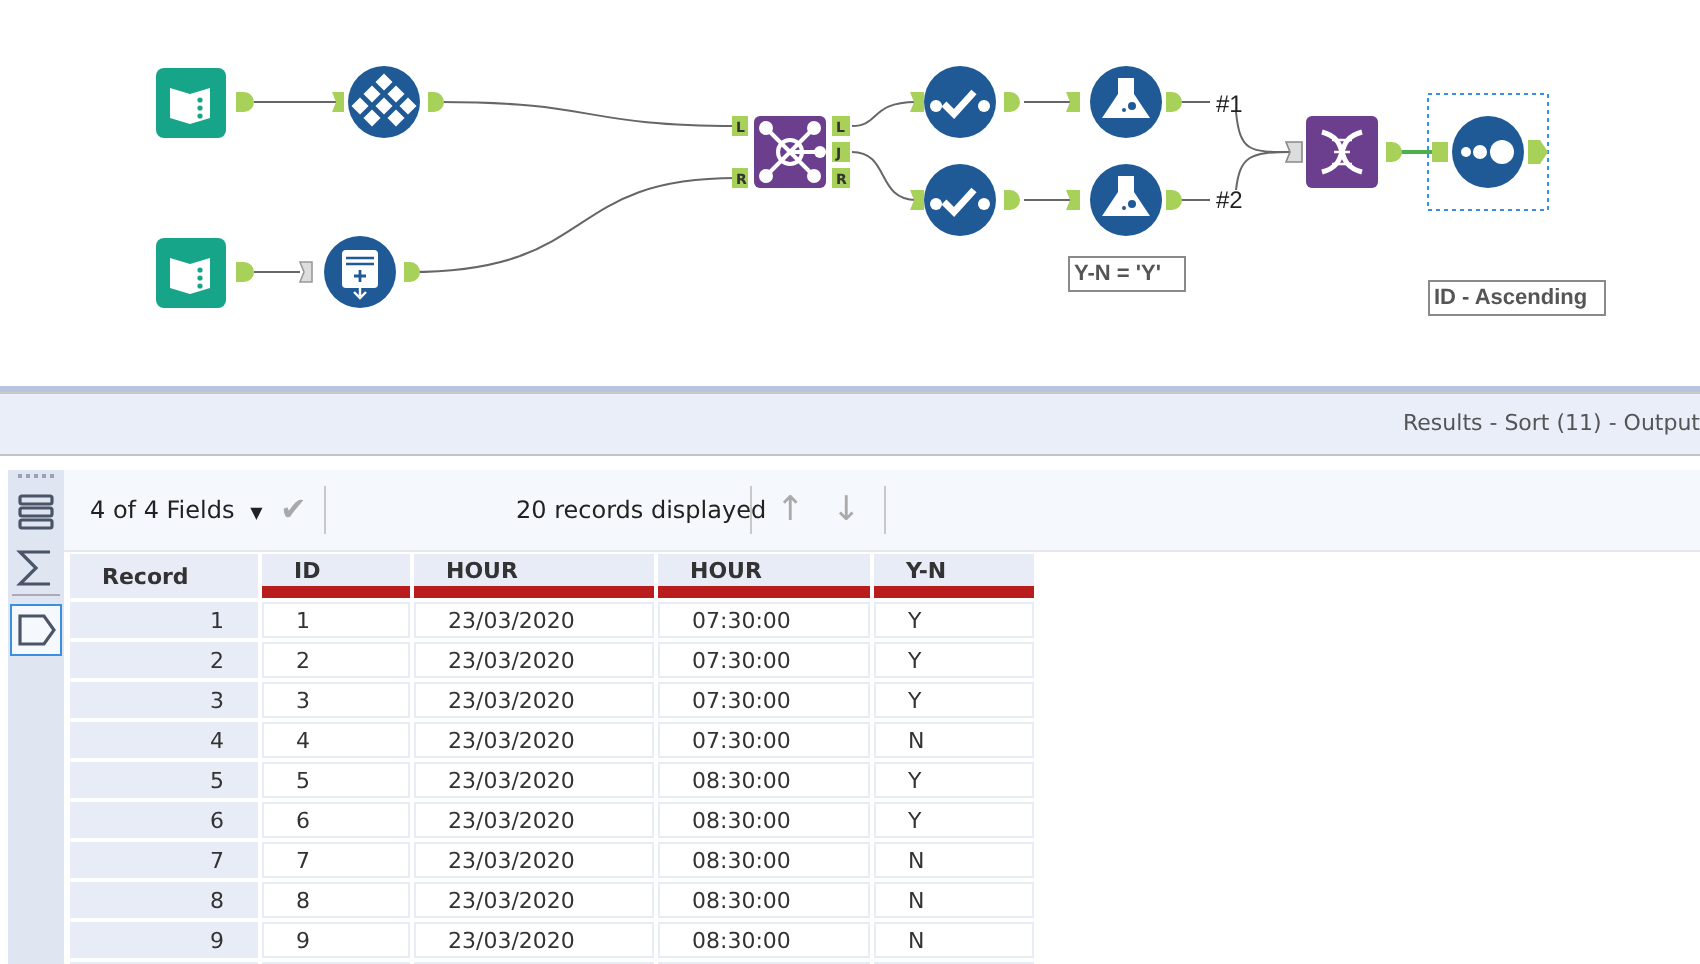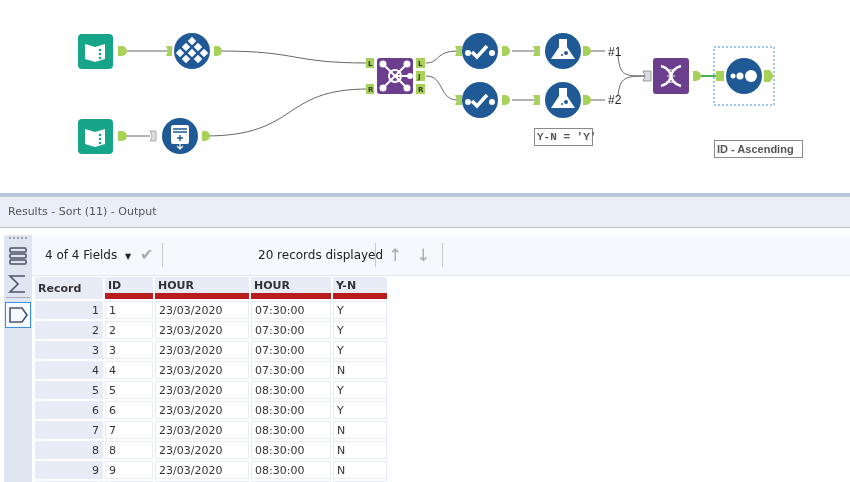--- a/index.html
+++ b/index.html
@@ -3,27 +3,27 @@
 <meta charset="utf-8">
 <style>
   html,body{margin:0;padding:0;}
   body{width:850px;height:482px;position:relative;overflow:hidden;background:#fff;font-family:"DejaVu Sans",sans-serif;}
   #canvas{position:absolute;left:0;top:0;width:850px;height:193px;background:#fff;}
   #canvas svg{position:absolute;left:0;top:0;}
   .anno{position:absolute;border:1px solid #8a8a8a;background:#fff;font-family:"Liberation Sans",sans-serif;font-size:11px;font-weight:bold;color:#555;padding:1px 2px;line-height:14px;white-space:nowrap;}
   .lbl{position:absolute;font-family:"Liberation Sans",sans-serif;font-size:12px;color:#222;}
   #results{position:absolute;left:0;top:193px;width:850px;height:289px;background:#fff;}
   #results .topline{height:3px;background:#b7c3df;border-bottom:1px solid #c8c8c8;}
-  #results .title{height:30px;background:#e9eef8;border-bottom:1px solid #c4c4c4;font-size:11px;color:#555;line-height:30px;padding-left:8px;}
+  #results .title{height:30px;background:#e9eef8;border-bottom:1px solid #c4c4c4;font-size:11px;color:#555;line-height:30px;padding-left:8px;text-align:right;}
   #sidebar{position:absolute;left:4px;top:42px;width:28px;height:247px;background:#dfe5f1;}
   #toolbar{position:absolute;left:32px;top:42px;width:818px;height:40px;background:#f5f8fd;border-bottom:1px solid #e4e7ee;font-size:12px;color:#222;padding-left:48px;}
   #toolbar .item{position:absolute;top:0;line-height:40px;white-space:nowrap;}
   #toolbar .sep{position:absolute;top:8px;width:1px;height:24px;background:#c9c9c9;}
   table{position:absolute;left:33px;top:82px;border-collapse:separate;border-spacing:2px;font-size:11px;color:#333;font-family:"DejaVu Sans",sans-serif;}
-  td,th{height:16px;padding:0 3px;}
+  td,th{height:16px;padding:0 16px;}
   th{text-align:left;background:#e7ecf7;font-weight:bold;border-bottom:6px solid #b91c1c;}
   th.rec{border-bottom:none;width:62px;}
   td.rec{background:#e7ecf7;text-align:right;}
   td{background:#fff;border:1px solid #e7ecf7;}
   .side-icon{position:absolute;left:3px;width:22px;height:22px;}
 </style>
 </head>
 <body>
 
 <div id="canvas">
@@ -163,21 +163,21 @@
       <circle cx="744" cy="76" r="18" fill="#1f5a96"></circle>
       <circle cx="733" cy="76" r="2.5" fill="#fff"></circle>
         <circle cx="740" cy="76" r="3.5" fill="#fff"></circle>
         <circle cx="751" cy="76" r="6" fill="#fff"></circle>
       <path d="M764 70 h6 l4 6 l-4 6 h-6z" fill="#a8d15a"></path>
     </g>
   </svg>
   <div class="lbl" style="left:608px;top:45px;">#1</div>
   <div class="lbl" style="left:608px;top:93px;">#2</div>
   <div class="anno" style="left:534px;top:80px;width:54px;z-index:-1;">Y-N = 'N'</div>
-  <div class="anno" style="left:534px;top:128px;width:53px;font-family:Liberation Mono, monospace;">Y-N = 'Y'</div>
+  <div class="anno" style="left:534px;top:128px;width:53px;">Y-N = 'Y'</div>
   <div class="anno" style="left:714px;top:104px;width:83px;margin-top:36px;">ID - Ascending</div>
 </div>
 
 <div id="results">
   <div class="topline"></div>
   <div class="title">Results - Sort (11) - Output</div>
 
   <div id="sidebar">
     <div style="position:absolute;left:5px;top:2px;width:18px;border-top:2px dotted #9aa3b5;"></div>
     <svg class="side-icon" style="top:10px;" viewBox="0 0 22 22">

